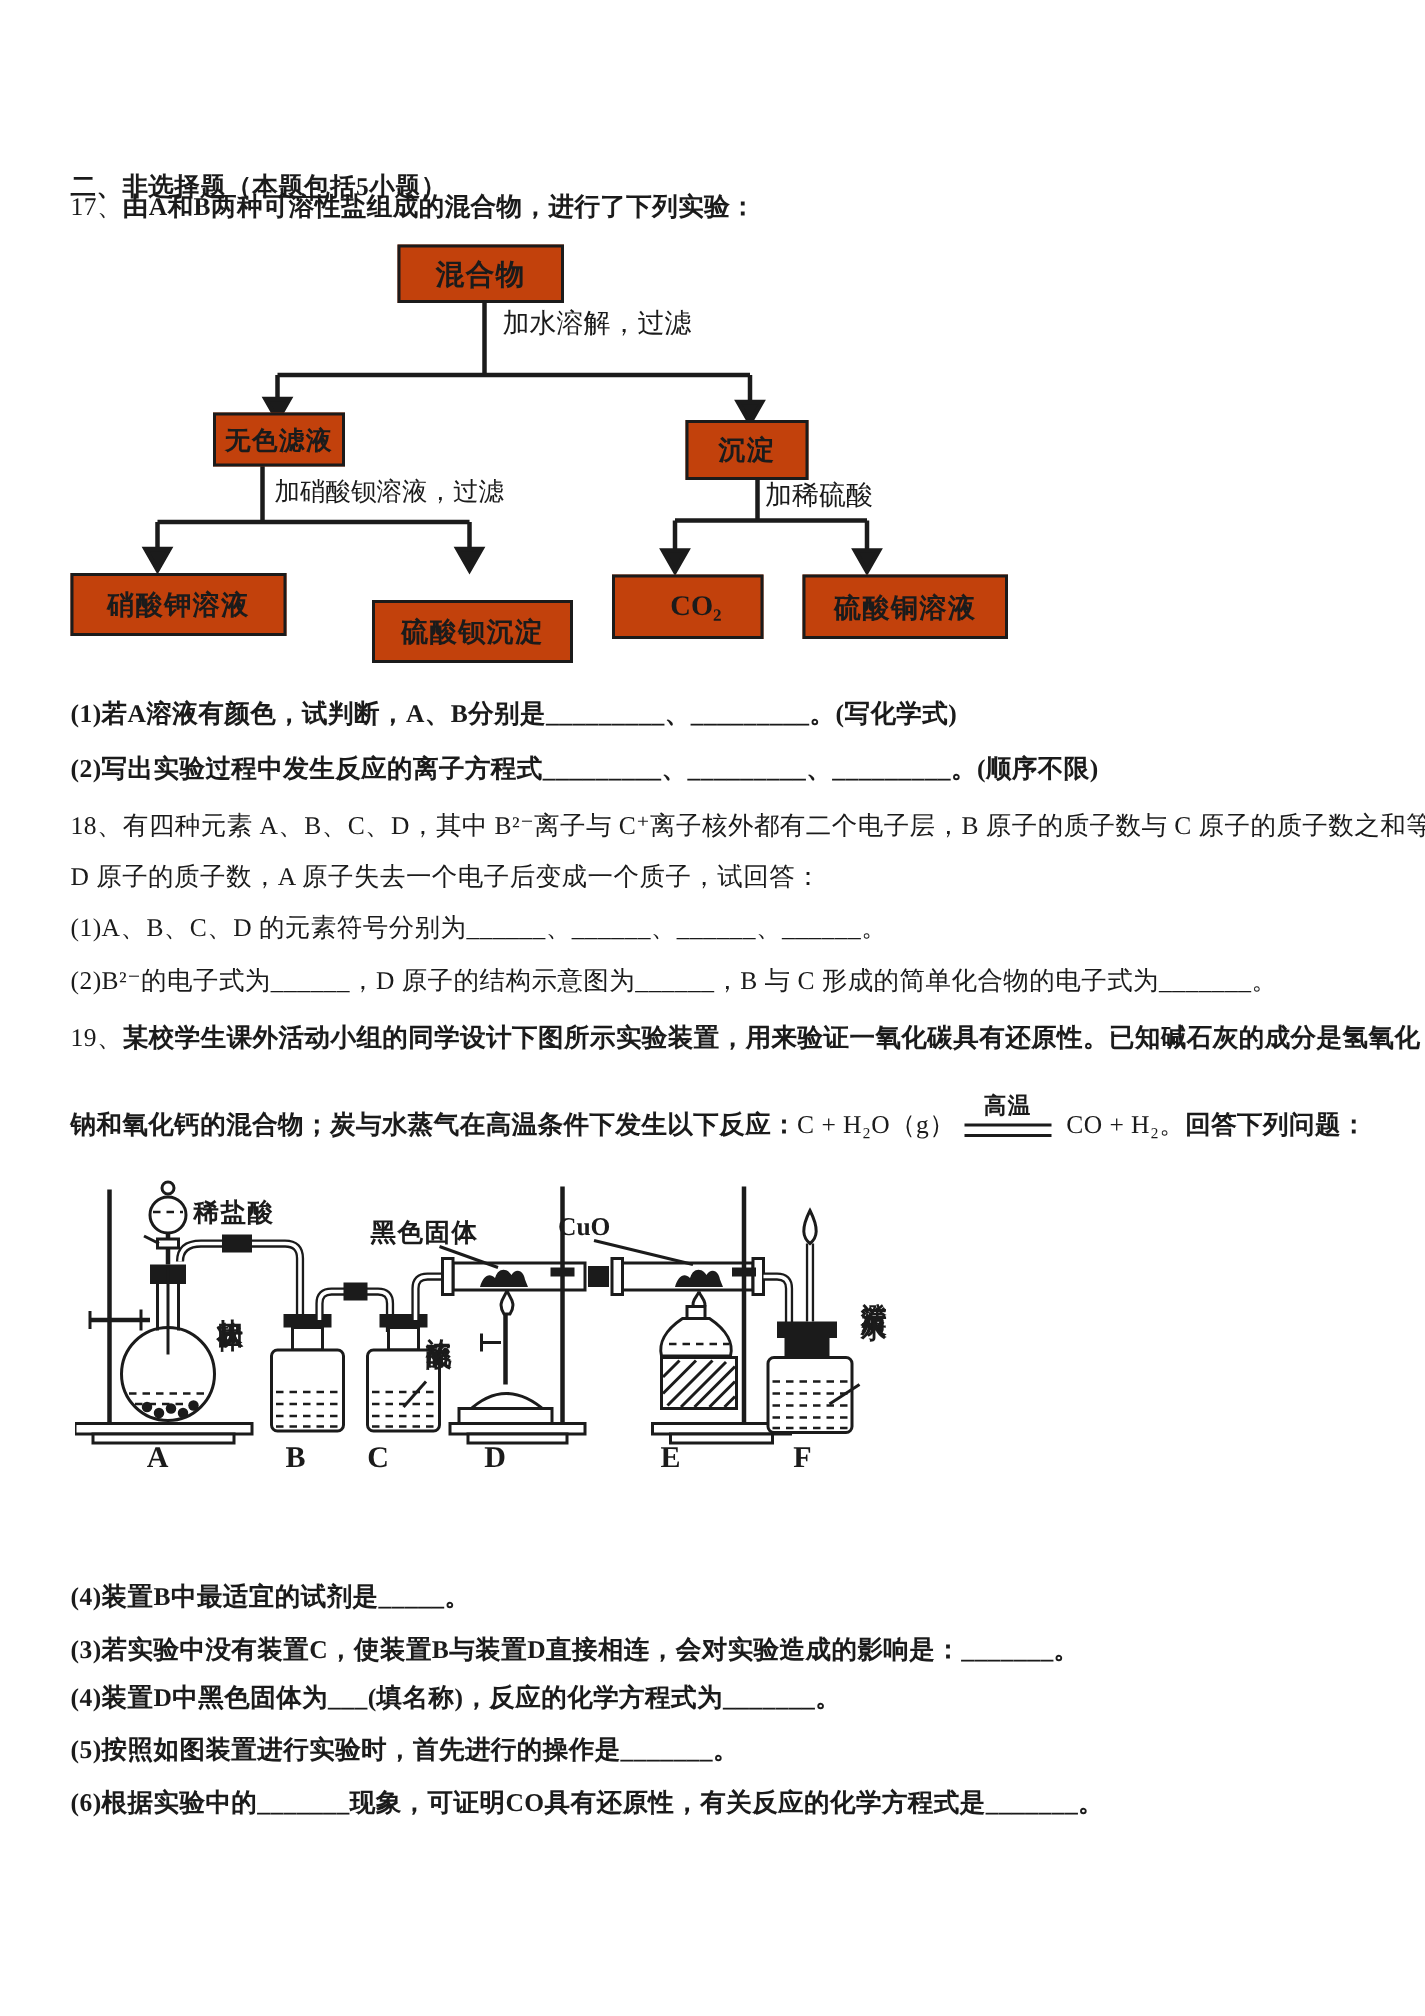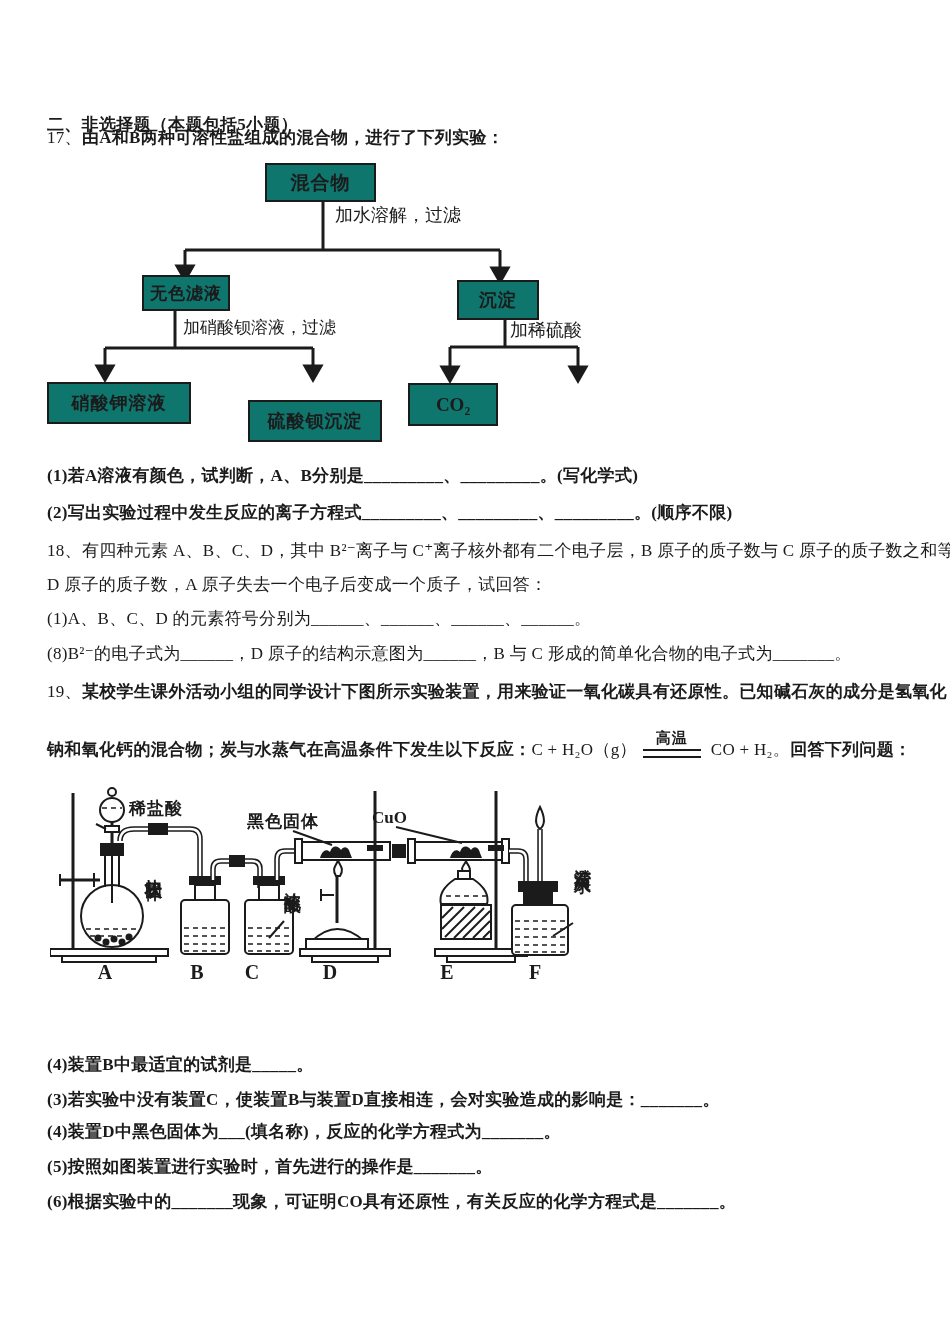--- a/index.html
+++ b/index.html
@@ -6,21 +6,21 @@
   .page {
     position:relative; width:950px; height:1344px; margin:0 auto;
     background:#ffffff; color:#1b1b1b;
     font-family:"Liberation Serif","DejaVu Serif",serif;
     overflow:hidden;
   }
   .line { position:absolute; left:47px; white-space:nowrap; font-size:17px; letter-spacing:0.3px; line-height:1.25; }
   .b { font-weight:bold; }
   
   .flowchart { position:absolute; left:47px; top:160px; width:660px; height:270px; }
-  .fc-box { position:absolute; border:2.5px solid #1b1b1b; background:#0f766e;
+  .fc-box { position:absolute; border:2.5px solid #1b1b1b; background:#c2410c;
             display:flex; align-items:center; justify-content:center;
             font-weight:bold; letter-spacing:1px; }
   .fc-label { position:absolute; font-weight:normal; white-space:nowrap; }
   .fc-svg { position:absolute; left:0; top:0; }
   
   .eq-cond { display:inline-block; vertical-align:middle; position:relative; top:-7px;
              margin:0 10px 0 6px; text-align:center; }
   .eq-cond .t { display:block; font-size:15px; font-weight:bold; line-height:1; margin-bottom:3px; letter-spacing:1px; }
   .eq-cond .l { display:block; width:58px; height:5px;
                 border-top:2px solid #1b1b1b; border-bottom:2px solid #1b1b1b; }
@@ -74,32 +74,33 @@
       </g>
     </svg>
     <div class="fc-box" style="left:218px;top:3px;width:107px;height:35px;font-size:19px;">混合物</div>
     <div class="fc-label" style="left:288px;top:43px;font-size:18px;">加水溶解，过滤</div>
     <div class="fc-box" style="left:95px;top:115px;width:84px;height:32px;font-size:17px;">无色滤液</div>
     <div class="fc-box" style="left:410px;top:120px;width:78px;height:36px;font-size:18px;">沉淀</div>
     <div class="fc-label" style="left:136px;top:156px;font-size:17px;">加硝酸钡溶液，过滤</div>
     <div class="fc-label" style="left:463px;top:158px;font-size:18px;">加稀硫酸</div>
     <div class="fc-box" style="left:0px;top:222px;width:140px;height:38px;font-size:18px;">硝酸钾溶液</div>
     <div class="fc-box" style="left:201px;top:240px;width:130px;height:38px;font-size:18px;">硫酸钡沉淀</div>
-    <div class="fc-box" style="left:361px;top:223px;width:86px;height:39px;font-size:19px;letter-spacing:0;">CO₂</div>
+    <div class="fc-box" style="left:361px;top:223px;width:86px;height:39px;font-size:19px;letter-spacing:0;padding-left:11px;">CO₂</div>
+    <div class="fc-box" style="left:488px;top:223px;width:133px;height:39px;font-size:18px;">硫酸铜溶液</div>
   </div>
 
   <div class="line b" style="top:465px;">(1)若A溶液有颜色，试判断，A、B分别是_________、_________。(写化学式)</div>
   <div class="line b" style="top:502px;">(2)写出实验过程中发生反应的离子方程式_________、_________、_________。(顺序不限)</div>
 
   <div class="line" style="top:540px;">
     <span>18、</span><span>有四种元素 A、B、C、D，其中 B²⁻离子与 C⁺离子核外都有二个电子层，B 原子的质子数与 C 原子的质子数之和等于</span>
   </div>
   <div class="line" style="top:574px;">D 原子的质子数，A 原子失去一个电子后变成一个质子，试回答：</div>
   <div class="line" style="top:608px;">(1)A、B、C、D 的元素符号分别为______、______、______、______。</div>
-  <div class="line" style="top:643px;">(8)B²⁻的电子式为______，D 原子的结构示意图为______，B 与 C 形成的简单化合物的电子式为_______。</div>
+  <div class="line" style="top:643px;">(2)B²⁻的电子式为______，D 原子的结构示意图为______，B 与 C 形成的简单化合物的电子式为_______。</div>
 
   <div class="line" style="top:681px;">
     <span>19、</span><span class="b">某校学生课外活动小组的同学设计下图所示实验装置，用来验证一氧化碳具有还原性。已知碱石灰的成分是氢氧化</span>
   </div>
   <div class="line" style="top:738px;">
     <span class="b">钠和氧化钙的混合物；炭与水蒸气在高温条件下发生以下反应：</span><span>C + H₂O（g）</span><span class="eq-cond"><span class="t">高温</span><span class="l"></span></span><span>CO + H₂。</span><span class="b">回答下列问题：</span>
   </div>
 
   <div class="apparatus">
     <svg class="ap-svg" width="600" height="207" viewBox="0 0 600 207">

